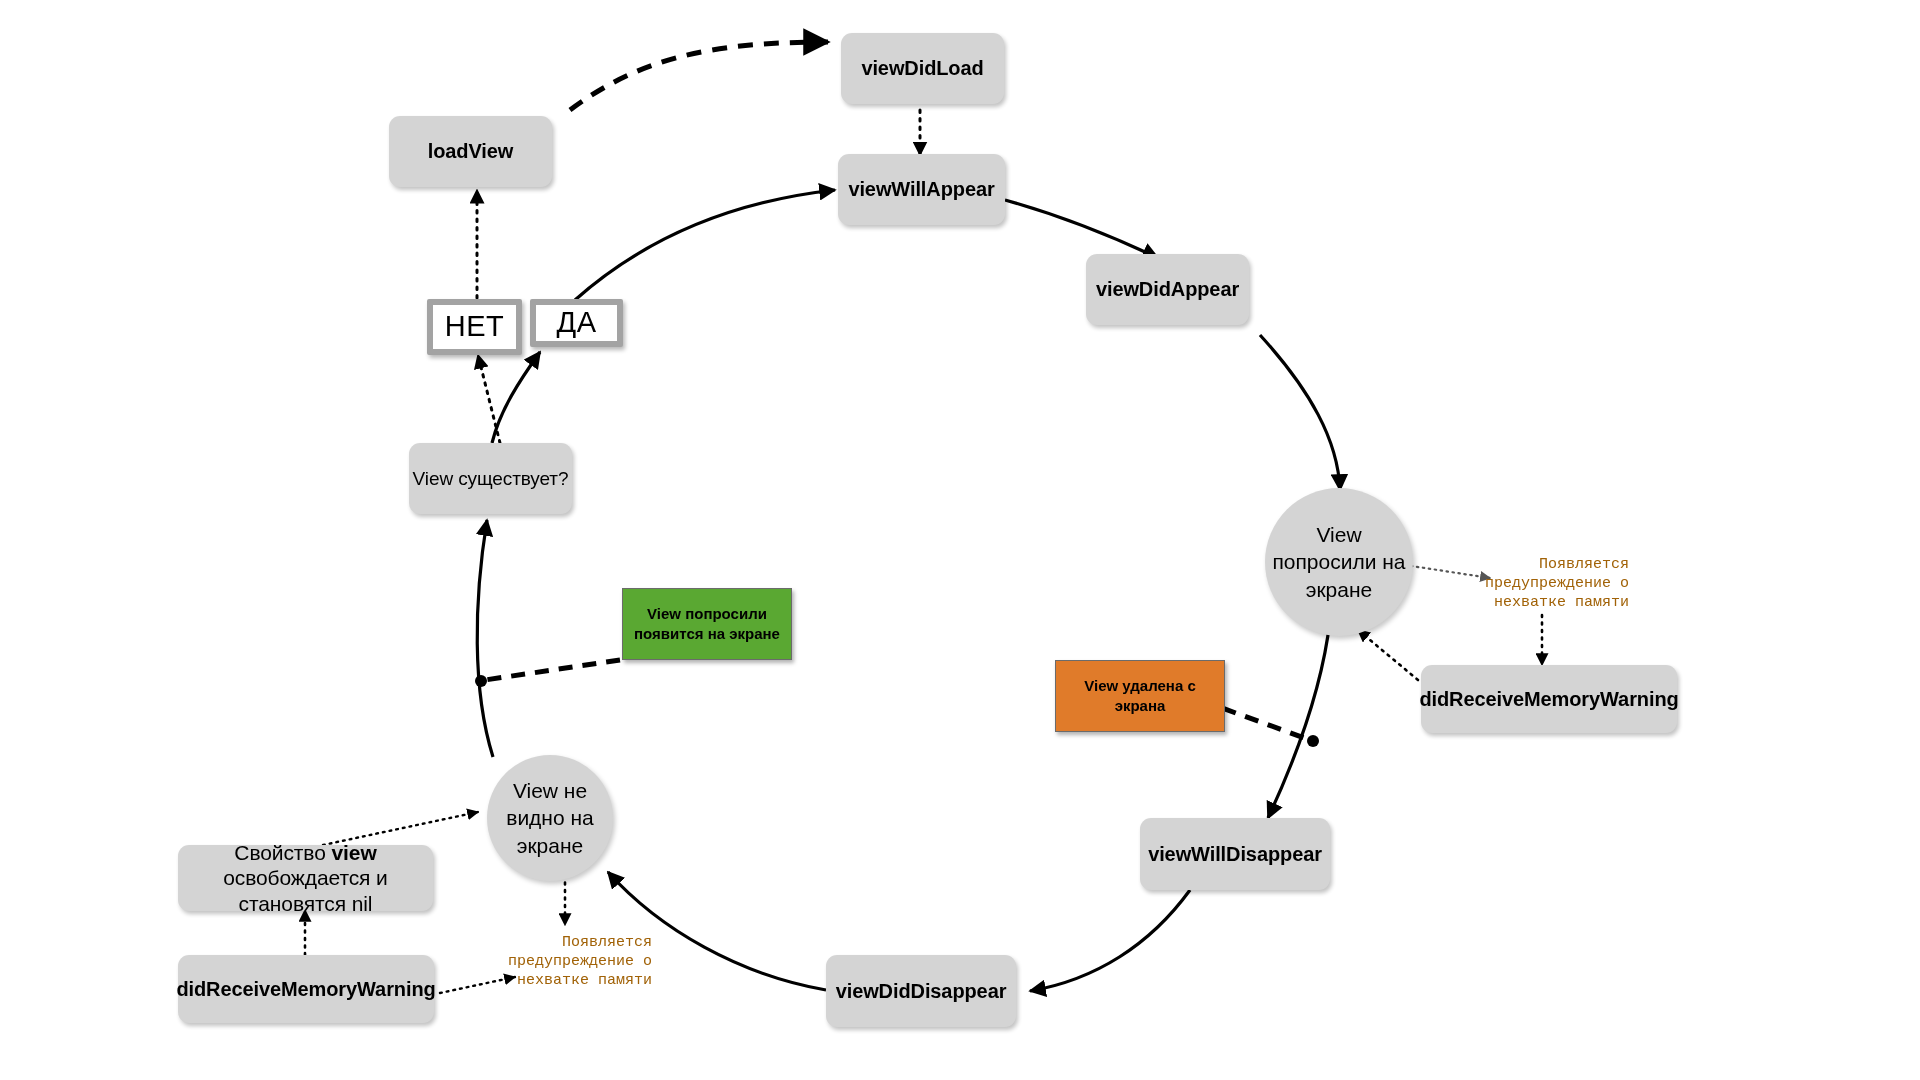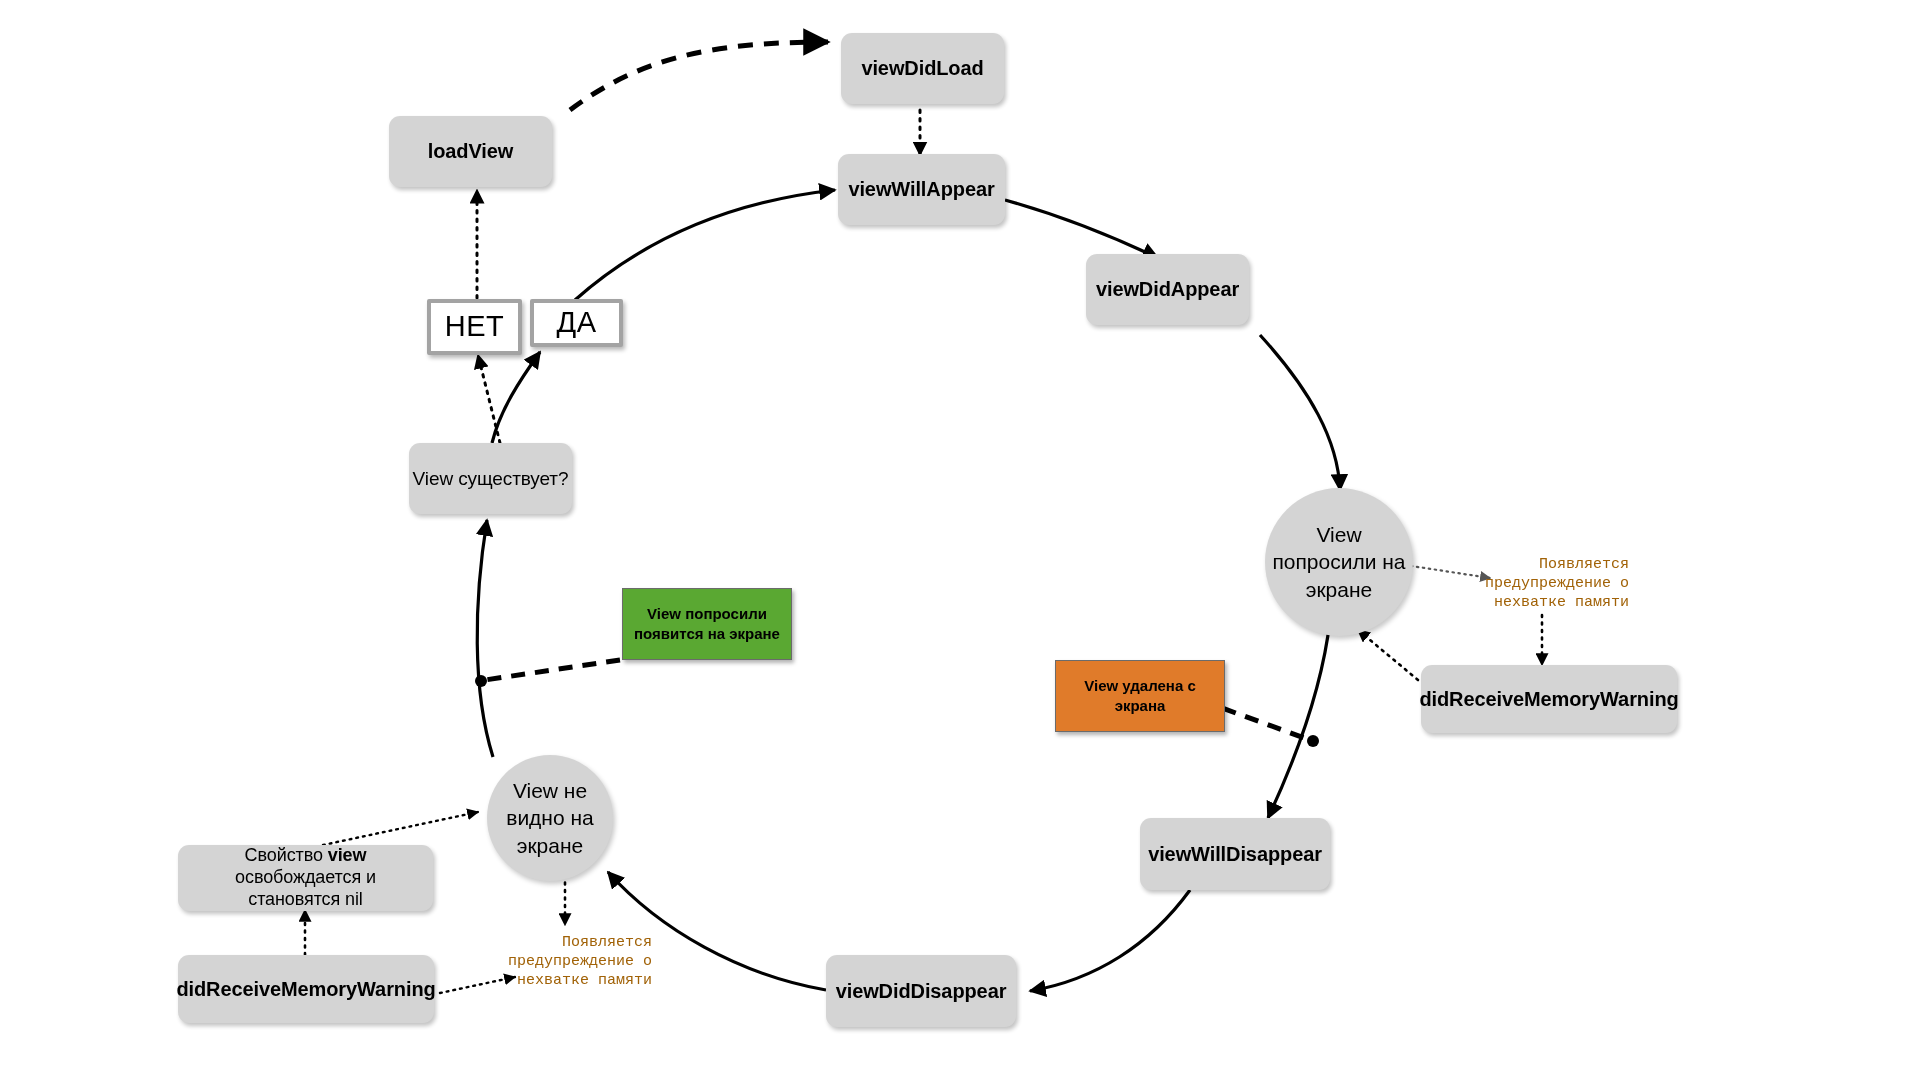--- a/index.html
+++ b/index.html
@@ -47,27 +47,27 @@
     font-weight: bold;
     font-size: 20px;
     letter-spacing: -0.1px;
   }
   .box-round.plain {
     font-weight: normal;
     font-size: 19px;
   }
   .box-round.multiline {
     font-weight: normal;
-    font-size: 18px;
+    font-size: 21px;
     padding: 16px 10px;
   }
   
   .box-sharp {
     background: #ffffff;
-    border: 4px solid #a3a3a3;
+    border: 6px solid #a3a3a3;
     border-radius: 2px;
     box-shadow: 2px 3px 4px rgba(0,0,0,0.28);
     font-weight: normal;
     font-size: 29px;
     letter-spacing: 0.5px;
   }
   
   .circle {
     background: #d4d4d4;
     border-radius: 50%;

